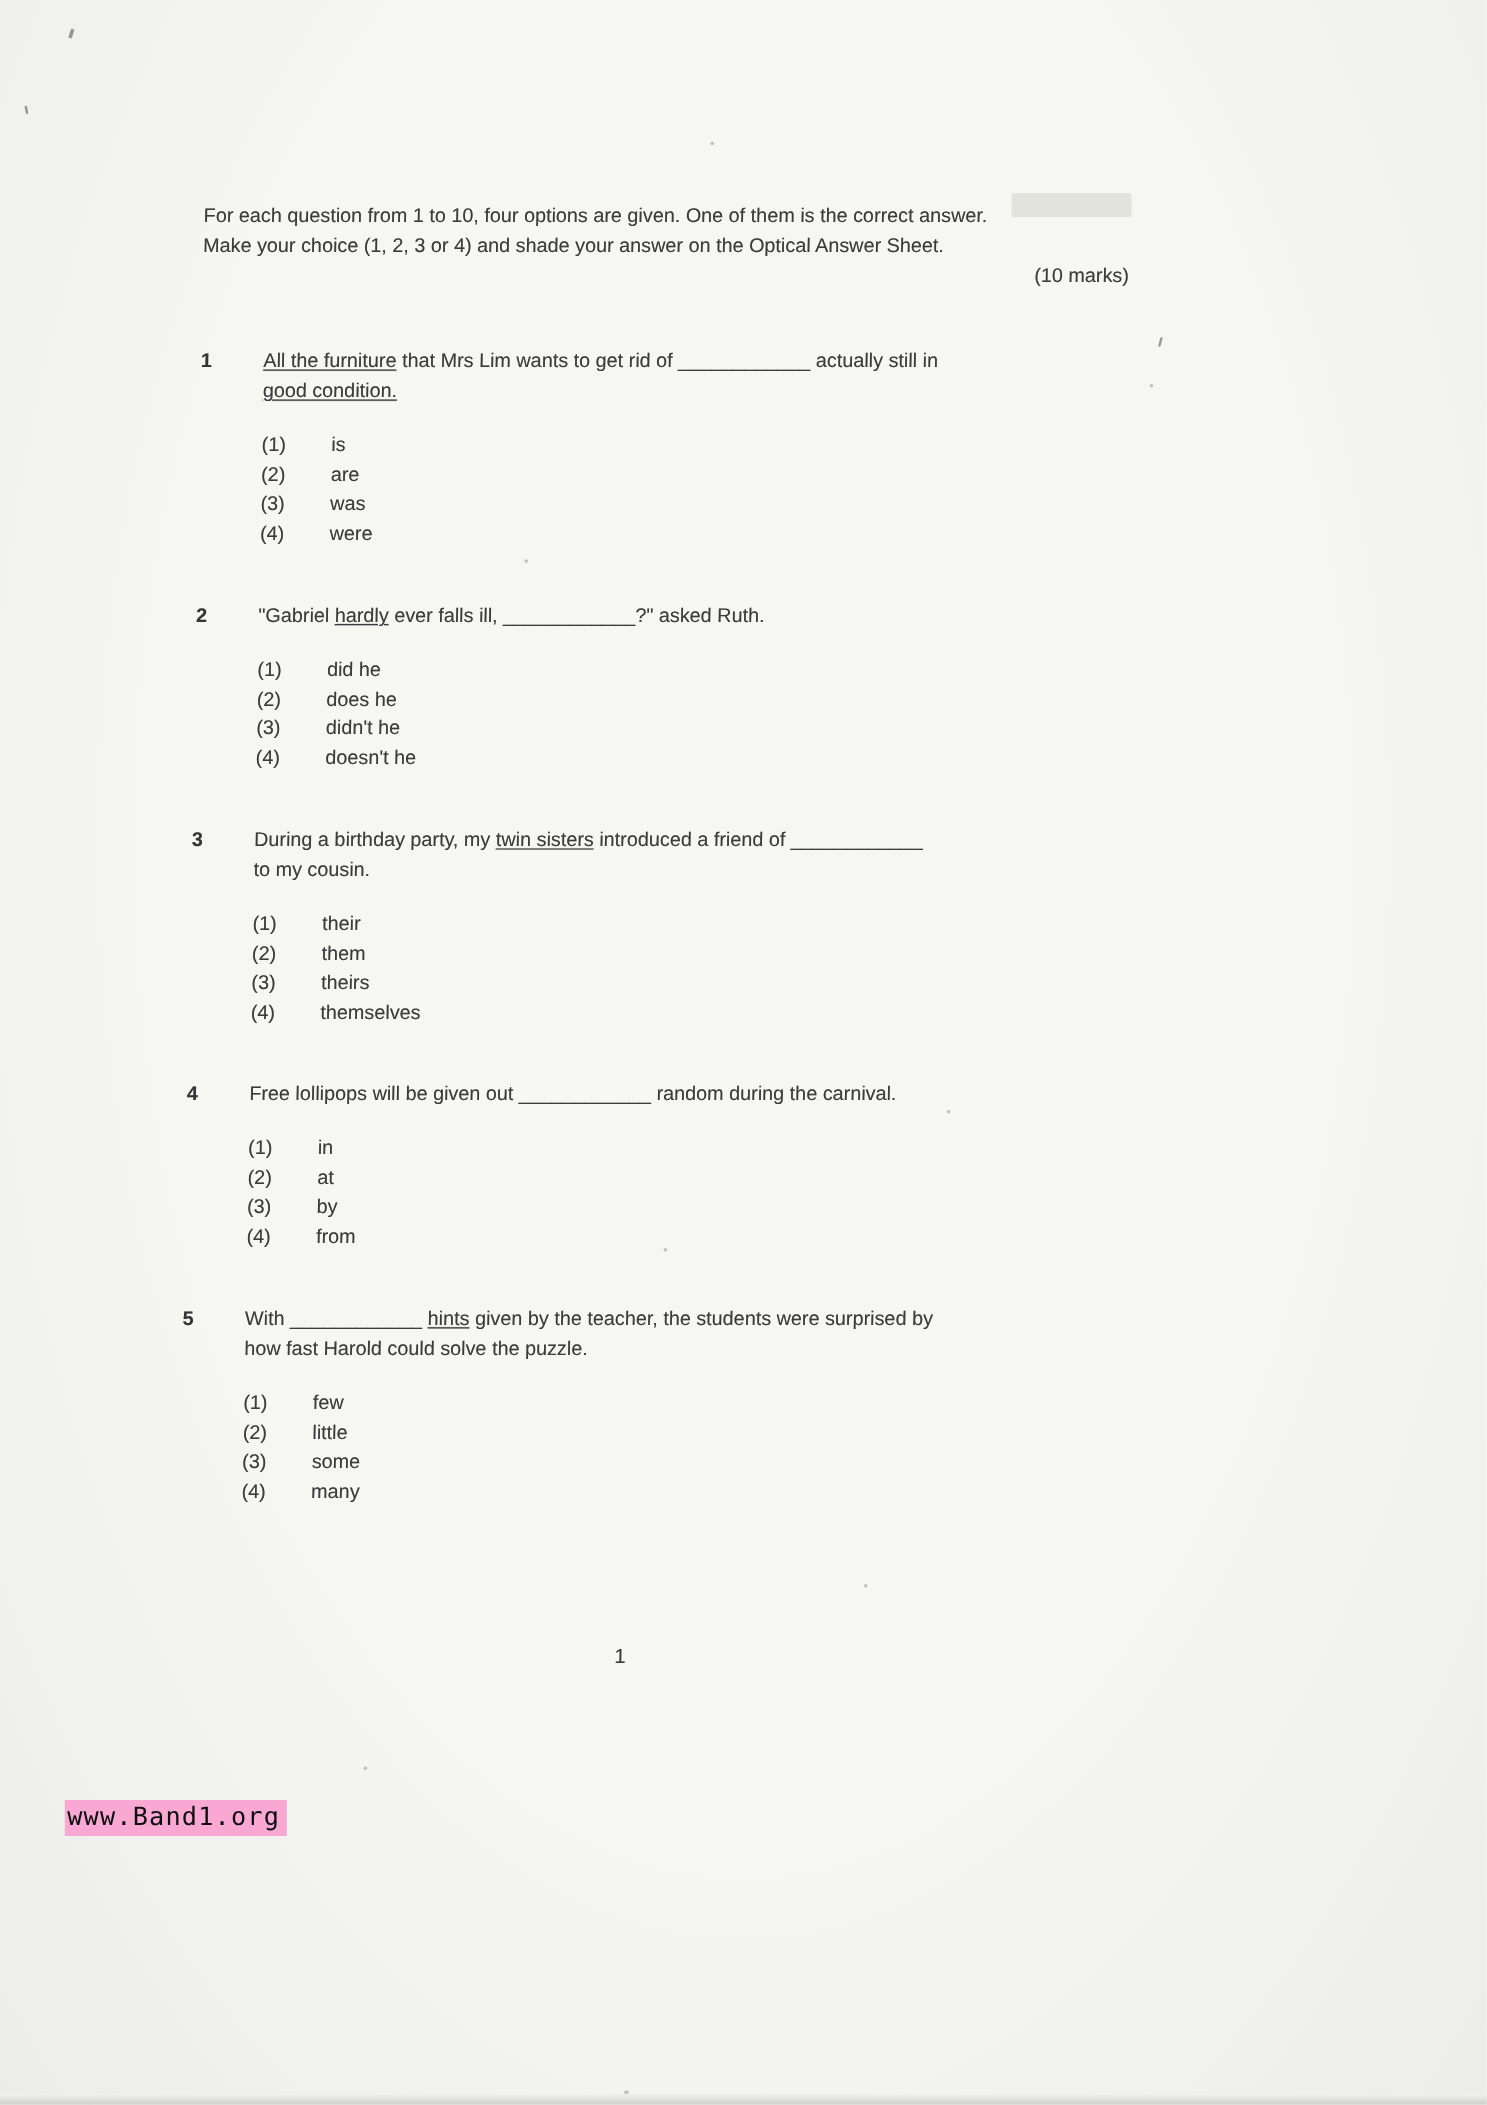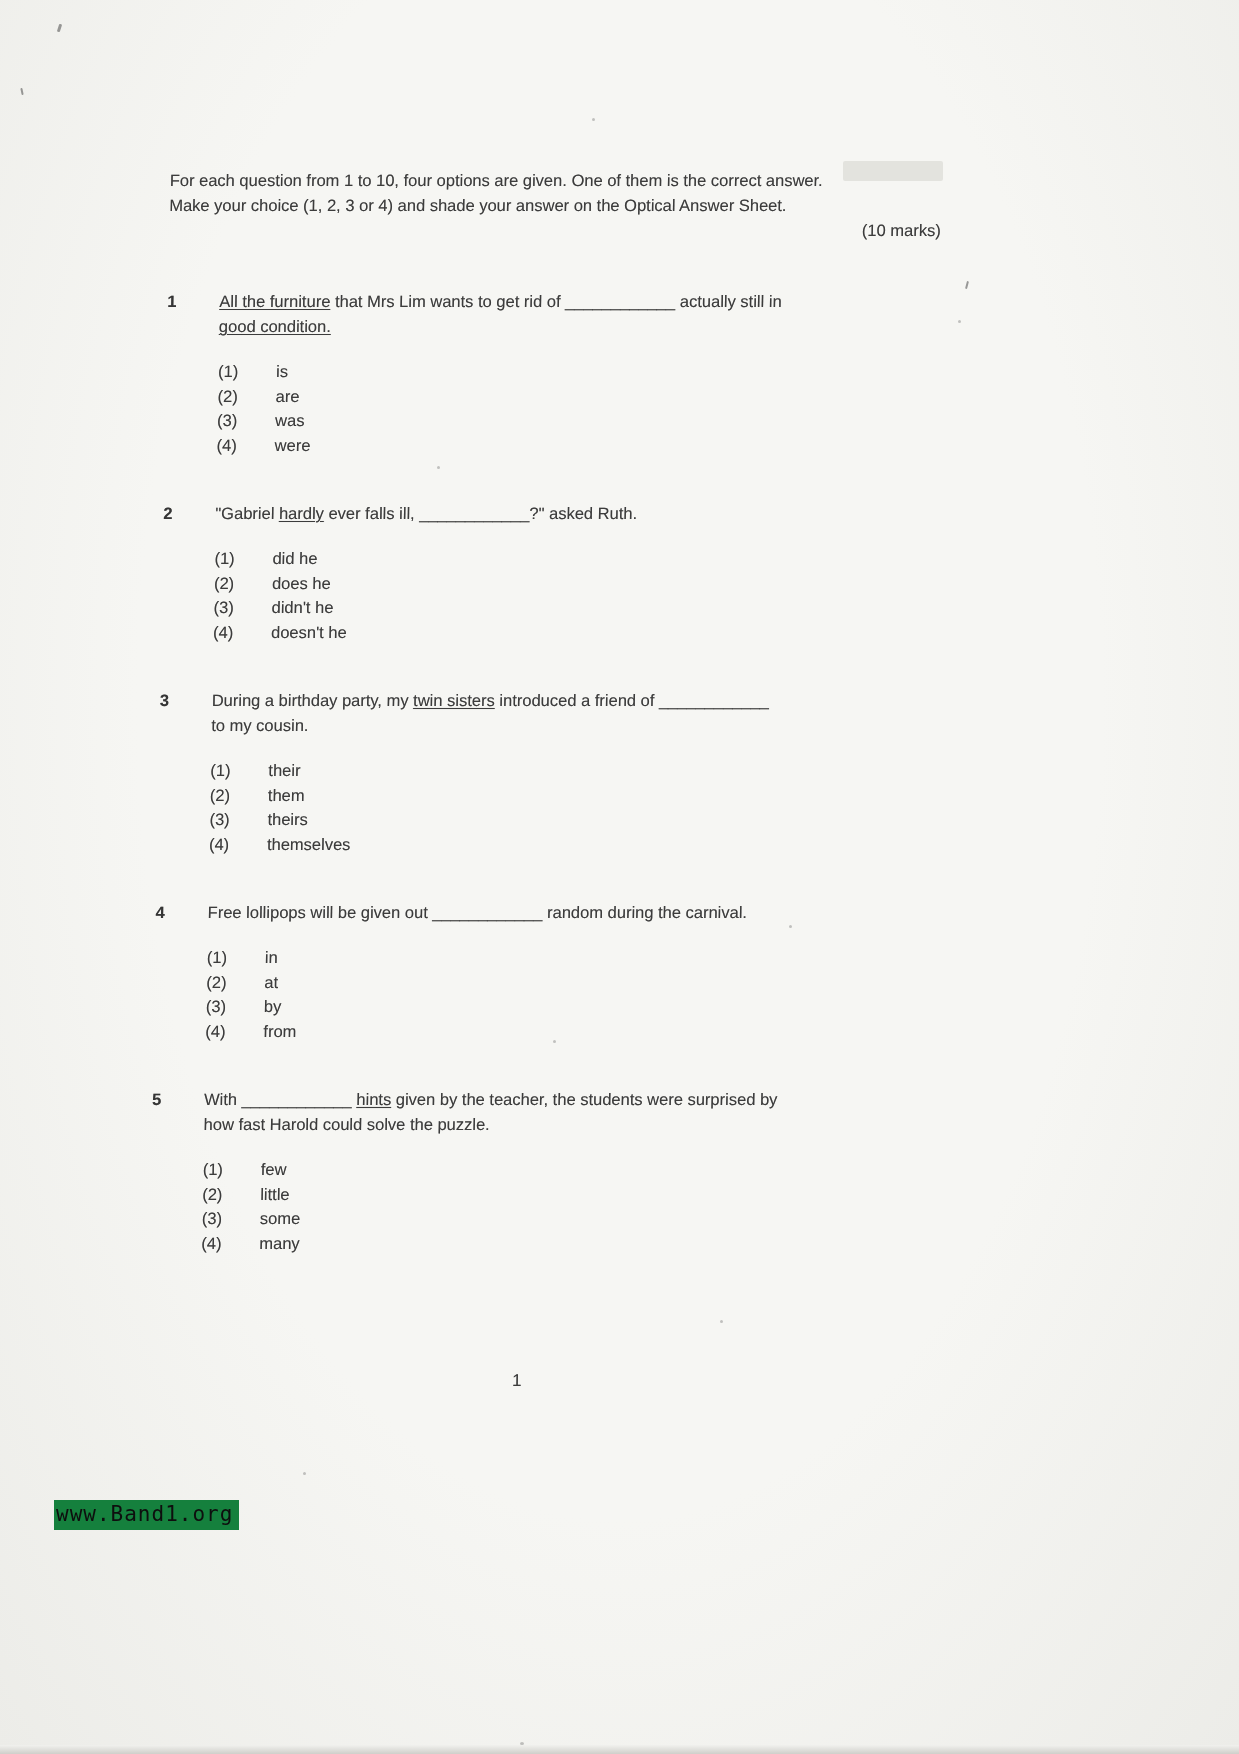--- a/index.html
+++ b/index.html
@@ -43,21 +43,21 @@
 
   .page-number {
     position:absolute; top:1200px; left:0; width:740px;
     text-align:center; font-size:17px;
   }
 
   .watermark {
     position:absolute; left:54px; top:1500px;
     font-family:"DejaVu Sans Mono", monospace;
     font-size:21px; color:#0e0e0e; letter-spacing:1px;
-    background:#15803d; padding:2px 6px 4px 2px;
+    background:#f9a8d4; padding:2px 6px 4px 2px;
   }
 </style>
 </head>
 <body>
 
 <div class="artifact-patch"></div>
 <div class="stroke" style="left:58px; top:24px; width:3px; height:8px; transform:rotate(18deg);"></div>
 <div class="stroke" style="left:21px; top:88px; width:2px; height:7px; transform:rotate(-12deg);"></div>
 <div class="stroke" style="left:966px; top:281px; width:2px; height:8px; transform:rotate(15deg);"></div>
 <div class="speck" style="left:958px; top:320px; width:3px; height:3px;"></div>

